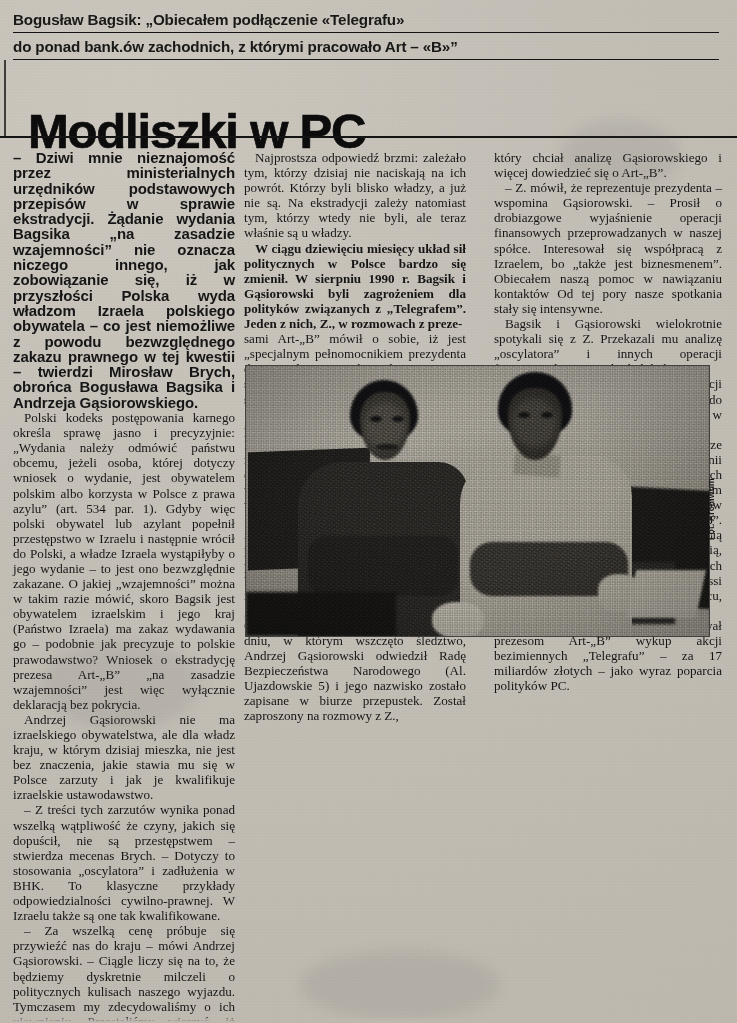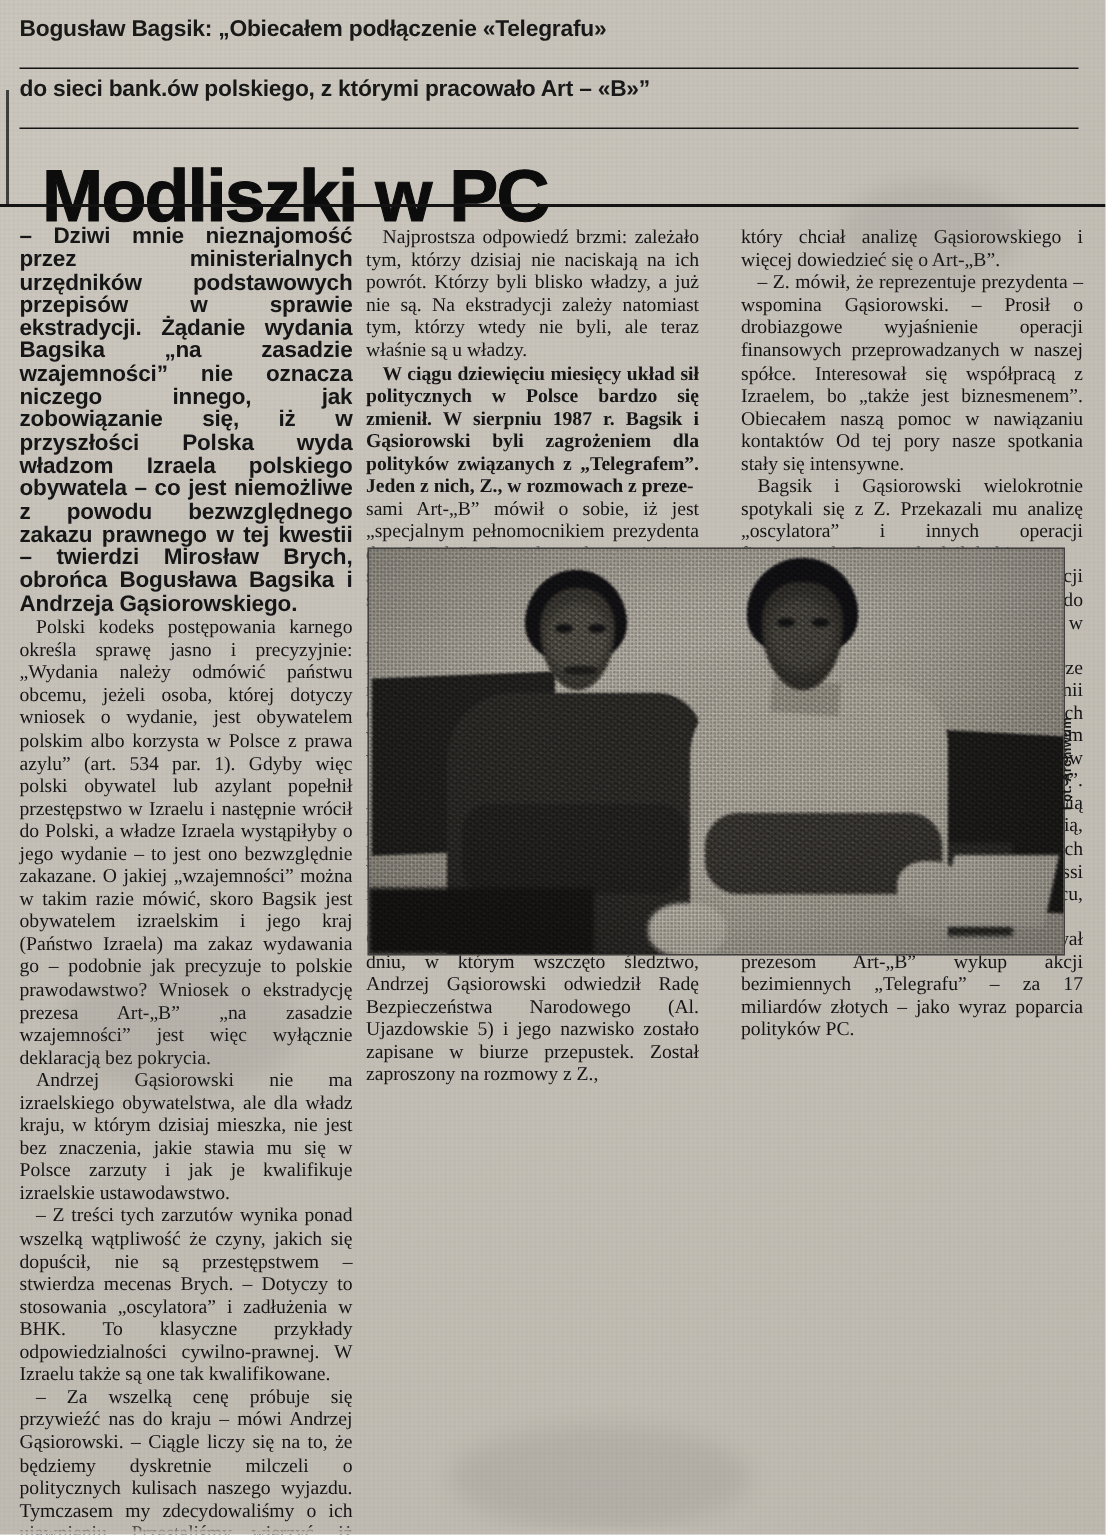--- a/index.html
+++ b/index.html
@@ -33,21 +33,21 @@
     font-family:"Liberation Sans", sans-serif;
     font-weight:bold;
     font-size:15.2px;
     line-height:23px;
     color:#1b1b1b;
     letter-spacing:-0.15px;
   }
   #kicker .kline{
     display:block;
     border-bottom:1.6px solid #161616;
-    padding-bottom:14px;
+    padding-bottom:1px;
     white-space:nowrap;
   }
   #kicker .kline.k2{margin-top:2px;}
 
   
   #headline{
     position:absolute;left:28px;top:72px;
     font-family:"Liberation Sans", sans-serif;
     font-weight:bold;
     font-size:49px;
@@ -279,40 +279,40 @@
 <body>
 
 <div class="page">
 
   <div class="smudge" style="left:560px;top:120px;width:120px;height:70px;"></div>
   <div class="smudge" style="left:40px;top:640px;width:160px;height:90px;"></div>
   <div class="smudge" style="left:300px;top:950px;width:200px;height:70px;"></div>
 
   <div id="kicker">
     <span class="kline k1">Bogusław Bagsik: „Obiecałem podłączenie «Telegrafu»</span>
-    <span class="kline k2">do sieci bank.ów polskiego, z którymi pracowało Art – «B»”</span>
+    <span class="kline k2">do ponad bank.ów zachodnich, z którymi pracowało Art – «B»”</span>
   </div>
 
   <div id="leftrule"></div>
   <h1 id="headline">Modliszki w PC</h1>
   <div id="headrule"></div>
 
   <div id="col1" class="col">
     <p class="lead">– Dziwi mnie nieznajomość przez ministerialnych urzędników podstawowych przepisów w sprawie ekstradycji. Żądanie wydania Bagsika „na zasadzie wzajemności” nie oznacza niczego innego, jak zobowiązanie się, iż w przyszłości Polska wyda władzom Izraela polskiego obywatela – co jest niemożliwe z powodu bezwzględnego zakazu prawnego w tej kwestii – twierdzi Mirosław Brych, obrońca Bogusława Bagsika i Andrzeja Gąsiorowskiego.</p>
     <p class="body">Polski kodeks postępowania karnego określa sprawę jasno i precyzyjnie: „Wydania należy odmówić państwu obcemu, jeżeli osoba, której dotyczy wniosek o wydanie, jest obywatelem polskim albo korzysta w Polsce z prawa azylu” (art. 534 par. 1). Gdyby więc polski obywatel lub azylant popełnił przestępstwo w Izraelu i następnie wrócił do Polski, a władze Izraela wystąpiłyby o jego wydanie – to jest ono bezwzględnie zakazane. O jakiej „wzajemności” można w takim razie mówić, skoro Bagsik jest obywatelem izraelskim i jego kraj (Państwo Izraela) ma zakaz wydawania go – podobnie jak precyzuje to polskie prawodawstwo? Wniosek o ekstradycję prezesa Art-„B” „na zasadzie wzajemności” jest więc wyłącznie deklaracją bez pokrycia.</p>
     <p class="body">Andrzej Gąsiorowski nie ma izraelskiego obywatelstwa, ale dla władz kraju, w którym dzisiaj mieszka, nie jest bez znaczenia, jakie stawia mu się w Polsce zarzuty i jak je kwalifikuje izraelskie ustawodawstwo.</p>
     <p class="body">– Z treści tych zarzutów wynika ponad wszelką wątpliwość że czyny, jakich się dopuścił, nie są przestępstwem – stwierdza mecenas Brych. – Dotyczy to stosowania „oscylatora” i zadłużenia w BHK. To klasyczne przykłady odpowiedzialności cywilno-prawnej. W Izraelu także są one tak kwalifikowane.</p>
     <p class="body">– Za wszelką cenę próbuje się przywieźć nas do kraju – mówi Andrzej Gąsiorowski. – Ciągle liczy się na to, że będziemy dyskretnie milczeli o politycznych kulisach naszego wyjazdu. Tymczasem my zdecydowaliśmy o ich ujawnieniu. Przestaliśmy wierzyć, iż komukolwiek zależny na uniknięciu kompromitacji.</p>
     <p class="body">Głos Bogusława Bagsika jest cichy, jak zawsze, gdy jest zdenerwowany: – Zagram im moją fugę aż do końca. Nie przemówi przeze mnie nienawiść, ale konsekwencja.</p>
 
   </div>
 
   <div id="col2" class="col">
     <p class="body">Najprostsza odpowiedź brzmi: zależało tym, którzy dzisiaj nie naciskają na ich powrót. Którzy byli blisko władzy, a już nie są. Na ekstradycji zależy natomiast tym, którzy wtedy nie byli, ale teraz właśnie są u władzy.</p>
-    <p class="bodyb">W ciągu dziewięciu miesięcy układ sił politycznych w Polsce bardzo się zmienił. W sierpniu 1987 r. Bagsik i Gąsiorowski byli zagrożeniem dla polityków związanych z „Telegrafem”. Jeden z nich, Z., w rozmowach z preze-</p>
+    <p class="bodyb">W ciągu dziewięciu miesięcy układ sił politycznych w Polsce bardzo się zmienił. W sierpniu 1990 r. Bagsik i Gąsiorowski byli zagrożeniem dla polityków związanych z „Telegrafem”. Jeden z nich, Z., w rozmowach z preze-</p>
     <p class="body noind">sami Art-„B” mówił o sobie, iż jest „specjalnym pełnomocnikiem prezydenta ds. Izraela”. Pertraktował z nimi w sprawach „dofinansowania” „Telegrafu” i ścisłej współpracy obu spółek.</p>
     <p class="body">– Od niego dowiedzieliśmy się o planowanym aresztowaniu – mówi Bogusław Bagsik. – Z. spowodował nasz nagły wyjazd z Polski. Jednocześnie odciął nas w ten sposób od możliwości wycofania z „Telegrafu” 57 mld zł, które wyłożyliśmy.</p>
     <p class="body">– Śledztwo przeciwko właścicielom Art-„B” wszczęto 18 czerwca 1991 r. – precyzuje Mirosław Brych. – Wcześniej prowadzono czynności operacyjne. Wszystko działo się w okresie intensywnych kontaktów prezesów Art-„B” z pewnymi politykami Porozumienia Centrum, związanymi z „Telegrafem”. W dniu, w którym wszczęto śledztwo, Andrzej Gąsiorowski odwiedził Radę Bezpieczeństwa Narodowego (Al. Ujazdowskie 5) i jego nazwisko zostało zapisane w biurze przepustek. Został zaproszony na rozmowy z Z.,</p>
   </div>
 
   <div id="col3" class="col">
     <p class="body noind">który chciał analizę Gąsiorowskiego i więcej dowiedzieć się o Art-„B”.</p>
     <p class="body">– Z. mówił, że reprezentuje prezydenta – wspomina Gąsiorowski. – Prosił o drobiazgowe wyjaśnienie operacji finansowych przeprowadzanych w naszej spółce. Interesował się współpracą z Izraelem, bo „także jest biznesmenem”. Obiecałem naszą pomoc w nawiązaniu kontaktów Od tej pory nasze spotkania stały się intensywne.</p>
     <p class="body">Bagsik i Gąsiorowski wielokrotnie spotykali się z Z. Przekazali mu analizę „oscylatora” i innych operacji finansowych. Z. przychodził do biura</p>
     <p class="body noind">Art-„B” przy ul. Wspólnej, restauracji „Mekong” lub przyjeżdżał do reprezentacyjnej siedziby Bagsika w Pęcicach.</p>

